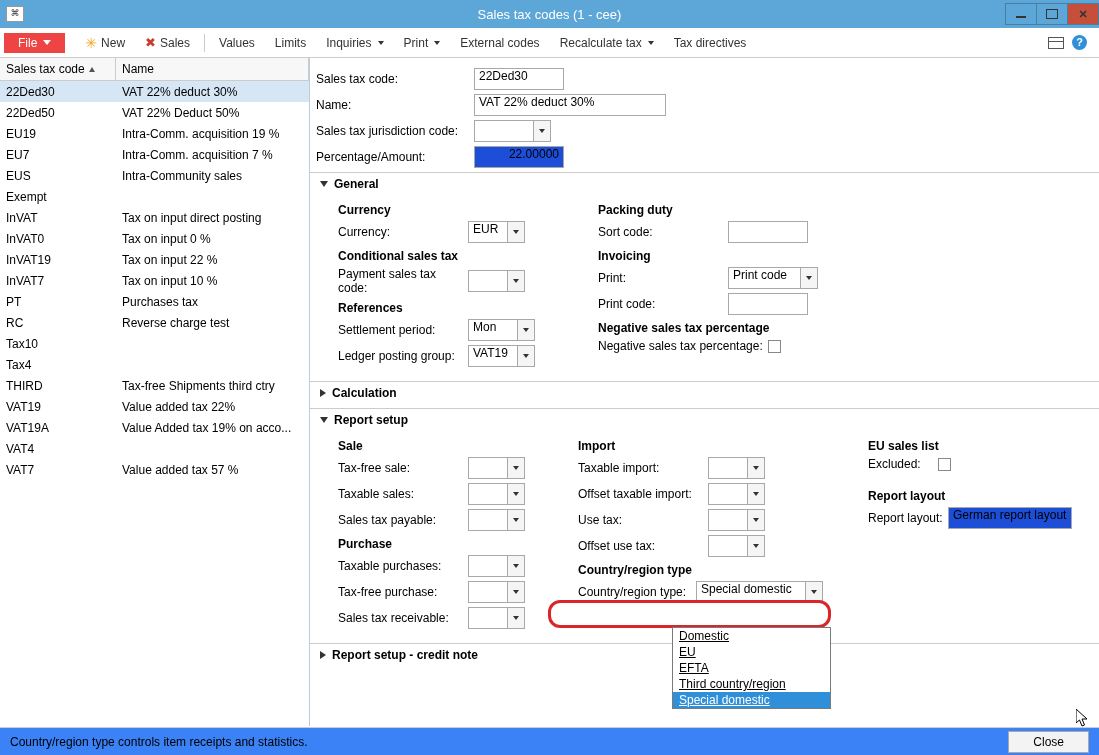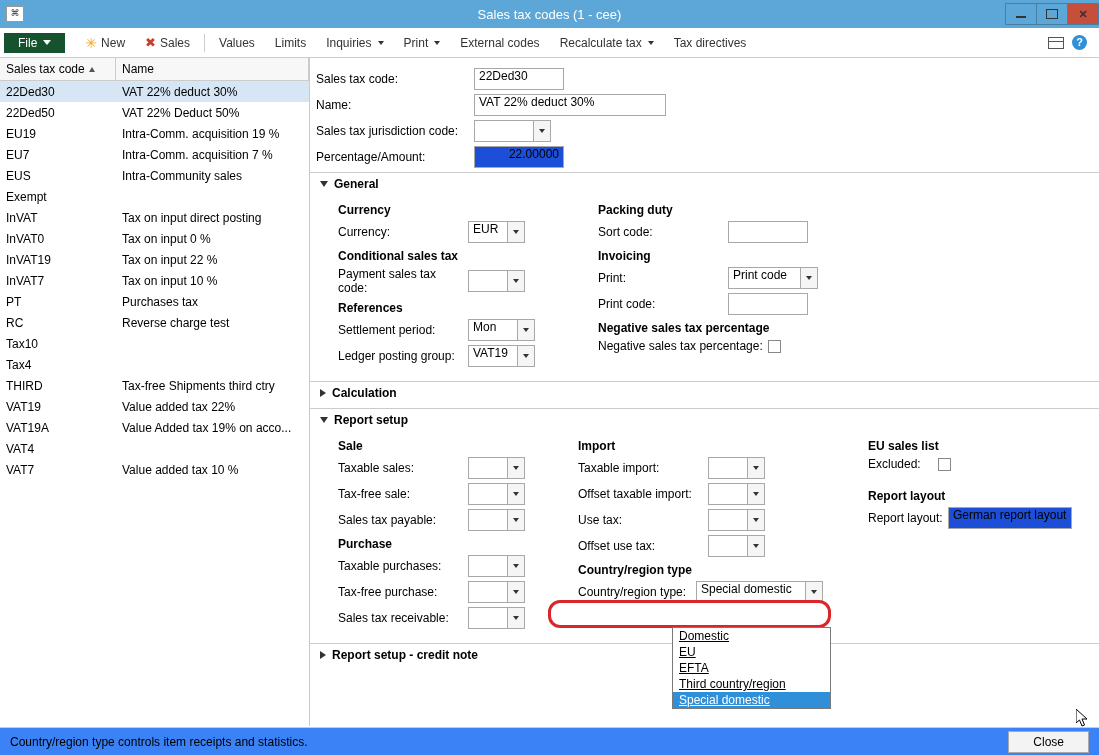--- a/index.html
+++ b/index.html
@@ -9,21 +9,21 @@
 .titlebar .sysicon { width: 18px; height: 16px; margin: 0 6px; background: #fff; border: 1px solid #999; display: inline-block; font-size: 9px; text-align: center; line-height: 13px; color: #333; }
 .titlebar .title { position: absolute; left: 50%; transform: translateX(-50%); font-size: 13px; }
 .winbtns { margin-left: auto; display: flex; }
 .winbtn { width: 32px; height: 22px; display: flex; align-items: center; justify-content: center; border: 1px solid #4a7fa5; margin-left: -1px; background: #5ca7d8; }
 .winbtn.min::before { content: ""; width: 10px; height: 2px; background: #333; margin-top: 6px; }
 .winbtn.max::before { content: ""; width: 10px; height: 8px; border: 1.5px solid #333; }
 .winbtn.close { background: #c64f3c; }
 .winbtn.close::before { content: "✕"; color: #333; font-weight: bold; font-size: 11px; }
 
 .toolbar { height: 30px; border-bottom: 1px solid #ccc; display: flex; align-items: center; padding: 0 4px; background: #fff; }
-.filebtn { background: #14532d; color: #fff; padding: 3px 14px; margin-right: 10px; display: flex; align-items: center; gap: 6px; }
+.filebtn { background: #ef4444; color: #fff; padding: 3px 14px; margin-right: 10px; display: flex; align-items: center; gap: 6px; }
 .filebtn::after { content: ""; border-left: 4px solid transparent; border-right: 4px solid transparent; border-top: 5px solid #fff; }
 .tb-item { padding: 3px 10px; color: #333; display: flex; align-items: center; gap: 4px; cursor: default; }
 .tb-item.hasdd::after { content: ""; border-left: 3px solid transparent; border-right: 3px solid transparent; border-top: 4px solid #333; margin-left: 2px; }
 .tb-sep { width: 1px; height: 18px; background: #ccc; margin: 0 4px; }
 .ico { display: inline-block; }
 .ico-star::before { content: "✳"; color: #f5a623; font-size: 14px; }
 .ico-del::before { content: "✖"; color: #c53f2c; font-size: 13px; }
 .tb-right { margin-left: auto; display: flex; align-items: center; gap: 8px; padding-right: 8px; }
 .ico-layout { width: 16px; height: 12px; border: 1.3px solid #555; display: inline-block; position: relative; }
 .ico-layout::before { content: ""; position: absolute; left: 0; right: 0; top: 3px; height: 1px; background: #555; }
@@ -210,21 +210,21 @@
         <div class="row">
           <div class="gc c1">VAT19A</div>
           <div class="gc c2">Value Added tax 19% on acco...</div>
         </div>
         <div class="row">
           <div class="gc c1">VAT4</div>
           <div class="gc c2"></div>
         </div>
         <div class="row">
           <div class="gc c1">VAT7</div>
-          <div class="gc c2">Value added tax 10 %</div>
+          <div class="gc c2">Value added tax 57 %</div>
         </div>
       </div>
   </div>
 
   <div class="detail">
 
     <div class="form-row">
       <span class="lbl">Sales tax code:</span>
       <span class="txt" style="width:90px">22Ded30</span>
     </div>
@@ -322,28 +322,28 @@
     <div class="section">
       <div class="sec-head">
           <span class="tw open"></span>
           <span>Report setup</span>
         </div>
       <div class="sec-body">
         <div class="cols">
           <div class="col" style="min-width:200px">
             <div class="sub-head">Sale</div>
             <div class="frow">
+                <span class="fl">Tax-free sale:</span>
+                <span class="combo">
+                  <span class="txt" style="width:40px"></span>
+                  <span class="ddbtn"></span>
+                </span>
+              </div>
+            <div class="frow">
                 <span class="fl">Taxable sales:</span>
-                <span class="combo">
-                  <span class="txt" style="width:40px"></span>
-                  <span class="ddbtn"></span>
-                </span>
-              </div>
-            <div class="frow">
-                <span class="fl">Tax-free sale:</span>
                 <span class="combo">
                   <span class="txt" style="width:40px"></span>
                   <span class="ddbtn"></span>
                 </span>
               </div>
             <div class="frow">
                 <span class="fl">Sales tax payable:</span>
                 <span class="combo">
                   <span class="txt" style="width:40px"></span>
                   <span class="ddbtn"></span>

